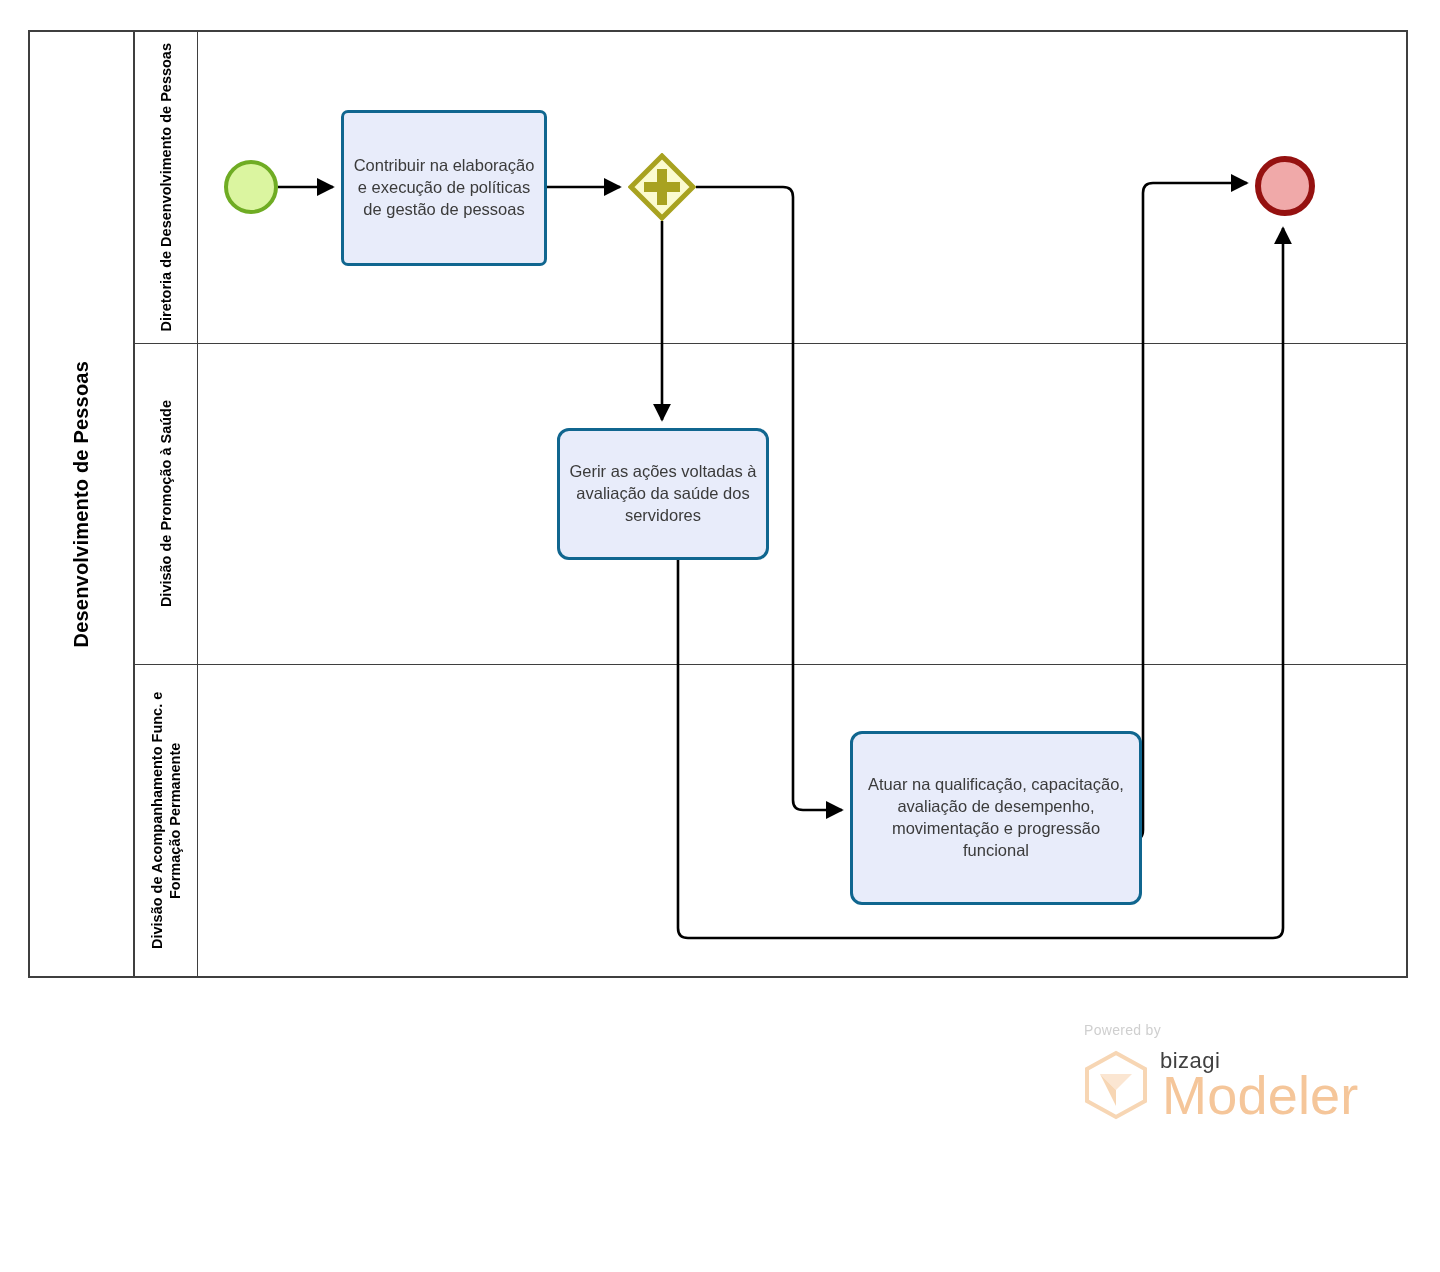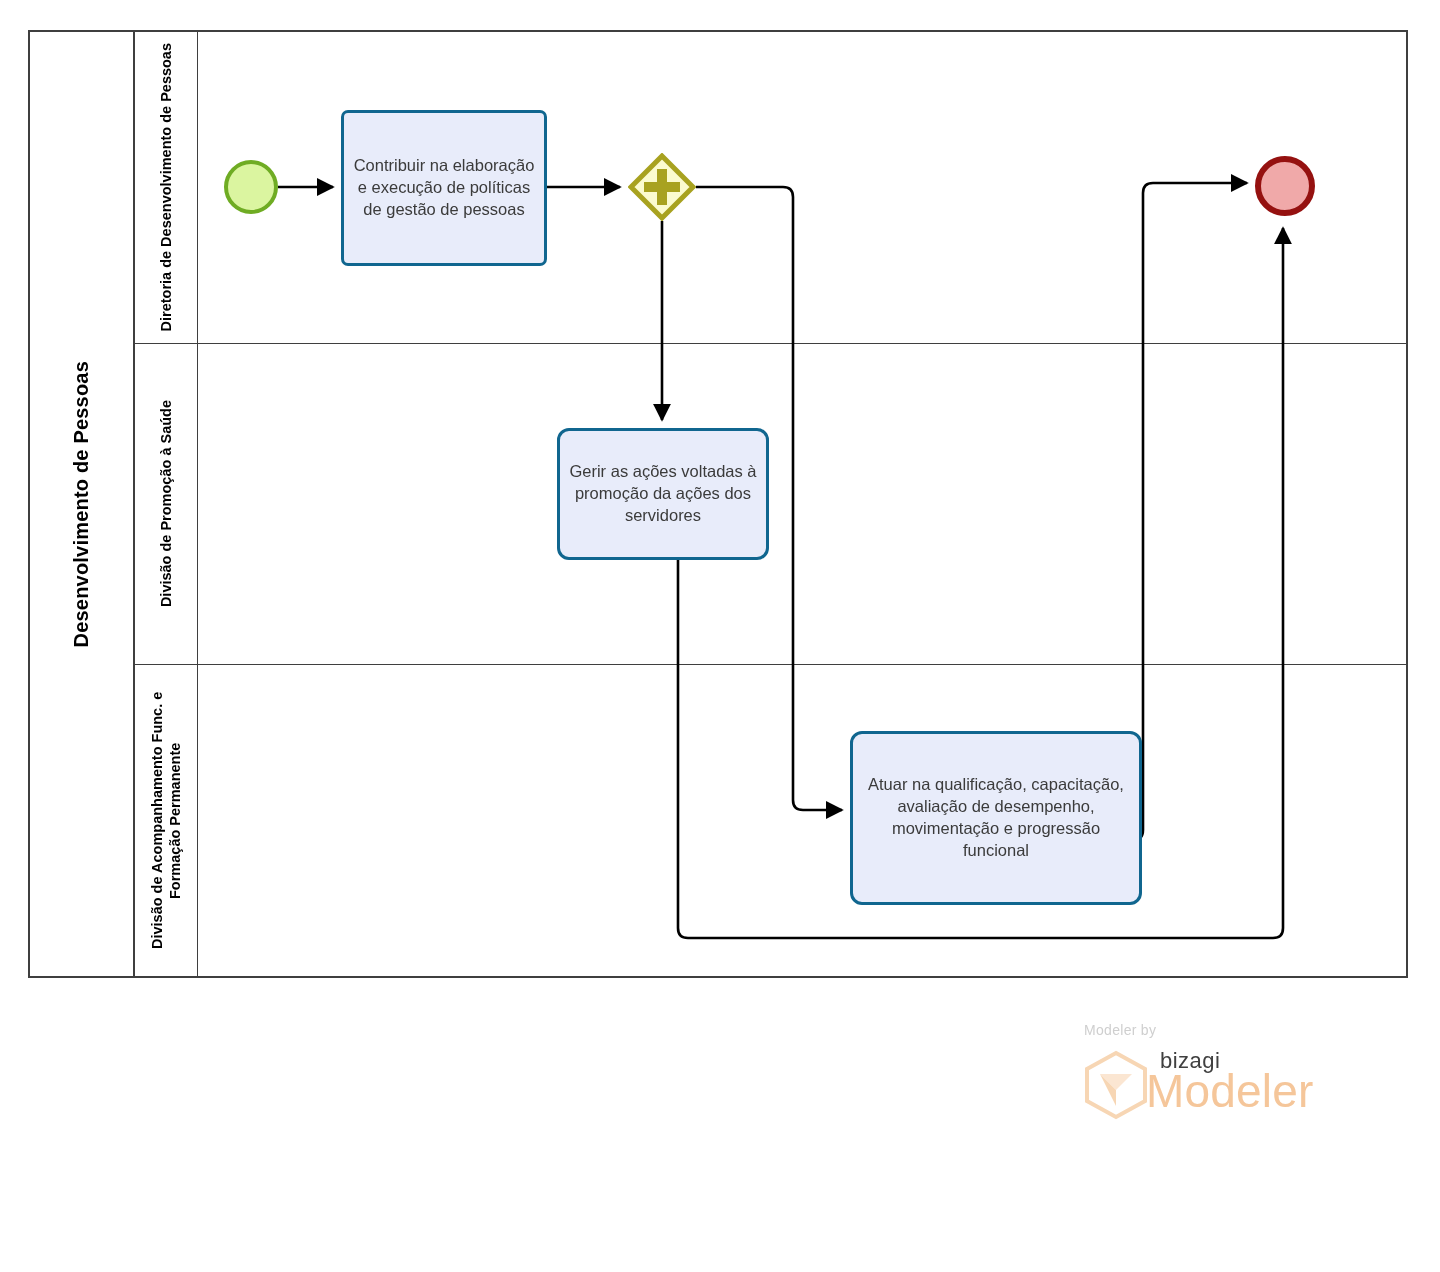--- a/index.html
+++ b/index.html
@@ -178,23 +178,23 @@
   .wm-bizagi {
     position: absolute;
     left: 78px;
     top: 26px;
     font-size: 22px;
     color: #404040;
     letter-spacing: 0.5px;
   }
   .wm-modeler {
     position: absolute;
-    left: 64px;
+    left: 80px;
     top: 46px;
-    font-size: 46px;
+    font-size: 54px;
     color: #f5c69a;
     letter-spacing: 0.2px;
     line-height: 1;
   }
 </style>
 </head>
 <body>
 
 <div id="canvas">
 
@@ -248,28 +248,28 @@
 
   <div class="task task-1">Contribuir na elaboração e execução de políticas de gestão de pessoas</div>
 
   <div class="gateway">
     <svg width="68" height="68" viewBox="0 0 68 68" xmlns="http://www.w3.org/2000/svg">
       <polygon points="34,3 65,34 34,65 3,34" fill="#fbfbcf" stroke="#a8a220" stroke-width="5"></polygon>
       <path d="M 29 16 L 39 16 L 39 29 L 52 29 L 52 39 L 39 39 L 39 52 L 29 52 L 29 39 L 16 39 L 16 29 L 29 29 Z" fill="#a8a220"></path>
     </svg>
   </div>
 
-  <div class="task task-2">Gerir as ações voltadas à promoção da ações dos servidores</div>
+  <div class="task task-2">Gerir as ações voltadas à avaliação da saúde dos servidores</div>
 
   <div class="task task-3">Atuar na qualificação, capacitação, avaliação de desempenho, movimentação e progressão funcional</div>
 
   <div class="event end-event"></div>
 
   <div class="watermark">
-    <div class="wm-powered">Modeler by</div>
+    <div class="wm-powered">Powered by</div>
     <div class="wm-hex">
       <svg width="68" height="70" viewBox="0 0 68 70" xmlns="http://www.w3.org/2000/svg">
         <polygon points="34,3 63,19 63,51 34,67 5,51 5,19" fill="none" stroke="#f7d6b4" stroke-width="4"></polygon>
         <polygon points="18,24 50,24 34,40" fill="#fbe6d2"></polygon>
         <polygon points="18,24 34,40 34,56" fill="#f7d6b4"></polygon>
       </svg>
     </div>
     <div class="wm-bizagi">bizagi</div>
     <div class="wm-modeler">Modeler</div>
   </div>

